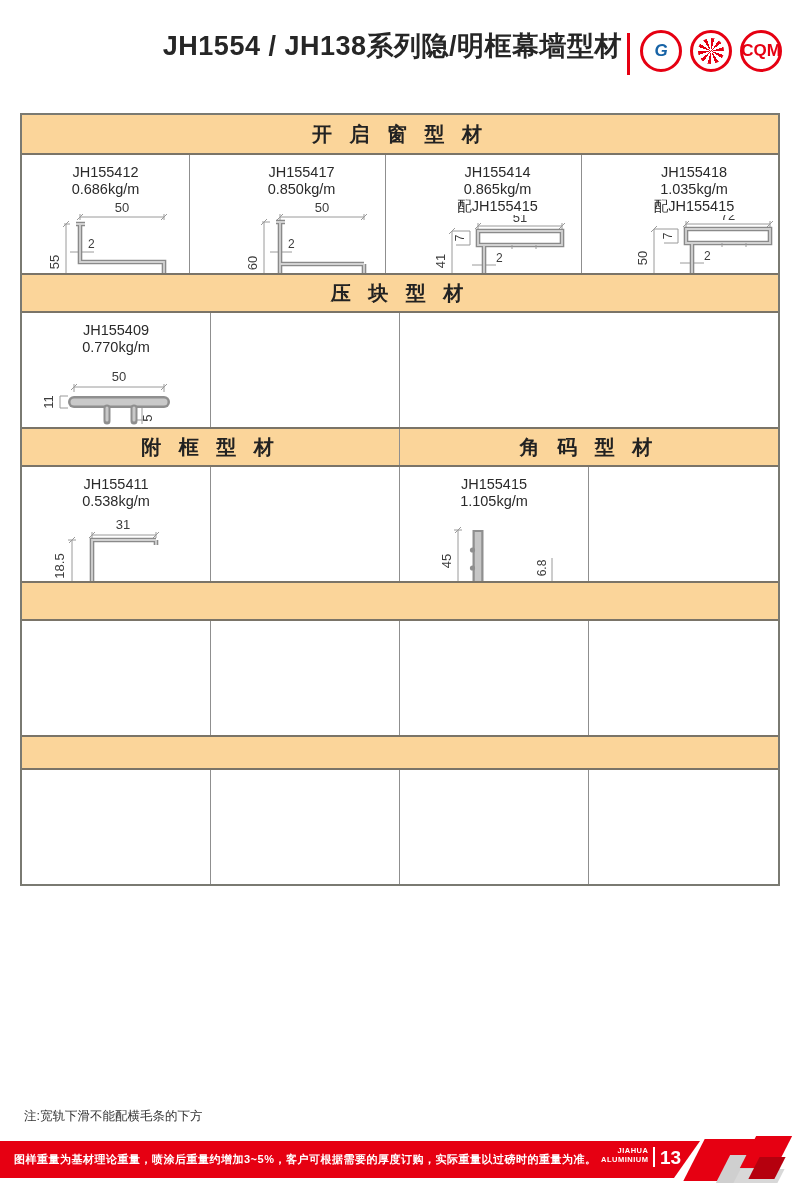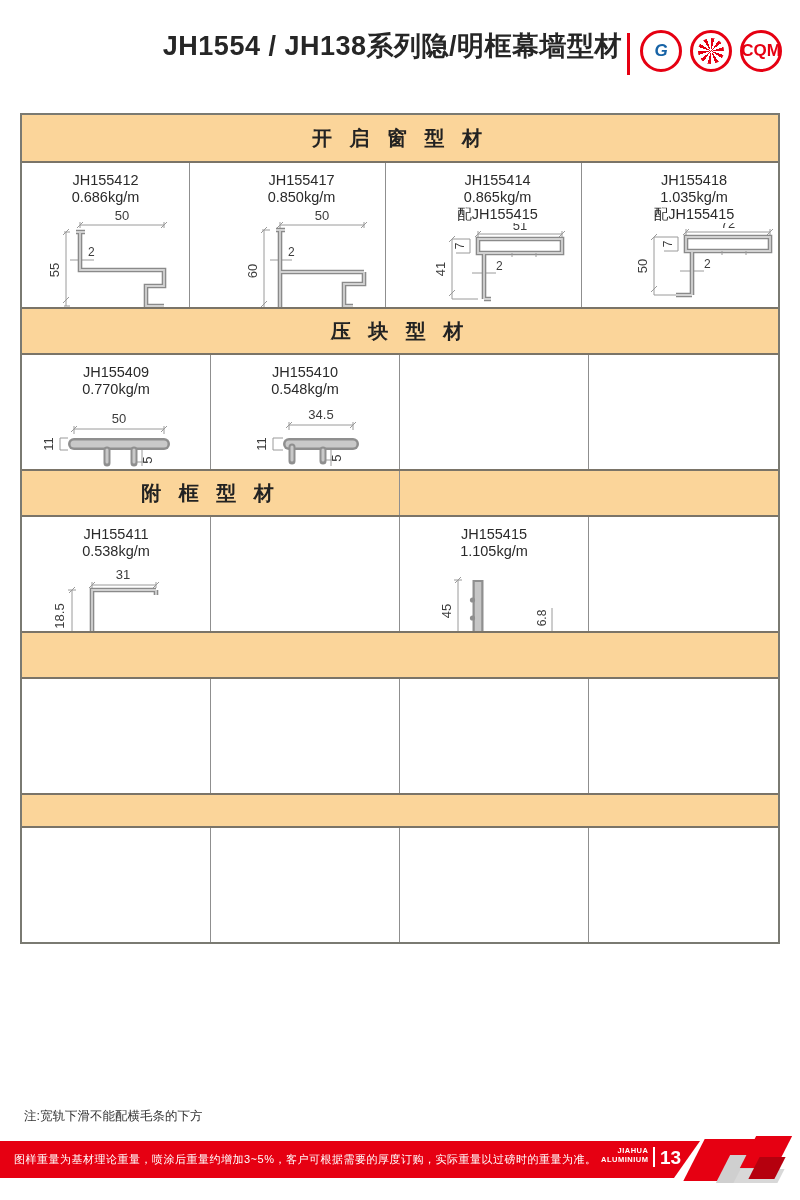--- a/index.html
+++ b/index.html
@@ -14,30 +14,30 @@
   .hdr-divider{position:absolute;left:627px;top:33px;width:3px;height:42px;background:#e60012;}
   .logo-row{position:absolute;left:640px;top:30px;display:flex;gap:8px;}
   .logo{width:42px;height:42px;border-radius:50%;border:3px solid #e60012;box-sizing:border-box;
         display:flex;align-items:center;justify-content:center;background:#fff;}
   .logo-g{font-size:17px;font-weight:bold;font-style:italic;color:#1763a6;}
   .logo-seal{width:26px;height:26px;border-radius:50%;
         background:repeating-conic-gradient(#e60012 0 16deg,#ffffff 16deg 36deg);}
   .logo-cqm{font-size:17px;font-weight:bold;color:#e60012;letter-spacing:0;}
   
   .ptable{position:absolute;left:20px;top:113px;width:760px;border:2px solid #7a7a72;box-sizing:border-box;background:#fff;}
-  .band{height:48px;background:#fbd59a;border-top:2px solid #7a7468;border-bottom:2px solid #7a7468;
+  .band{height:40px;background:#fbd59a;border-top:2px solid #7a7468;border-bottom:2px solid #7a7468;
         box-sizing:border-box;display:flex;align-items:center;justify-content:center;}
   .band.first{border-top:none;}
   .band.h35{height:35px;}
   .band-title{font-size:20px;font-weight:bold;color:#222;letter-spacing:6px;white-space:pre;}
   .band-split{display:grid;grid-template-columns:1fr 1fr;align-items:stretch;padding:0;}
   .band-split .half{display:flex;align-items:center;justify-content:center;}
   .band-split .half:first-child{border-right:1px solid #8f8f8f;}
   .prow{display:grid;grid-template-columns:repeat(4,1fr);box-sizing:border-box;}
-  .r163{height:144px;gap:28px;} .r162{height:114px;}
+  .r163{height:118px;gap:28px;} .r162{height:114px;}
   .cell{border-right:1px solid #8f8f8f;box-sizing:border-box;overflow:hidden;text-align:center;padding-top:9px;}
   .cell:last-child{border-right:none;}
   .pcode,.pweight,.pnote{font-size:14.5px;color:#2a2a2a;line-height:17px;}
   .cell svg{display:block;margin:0 auto;}
   
   .cl  {stroke:#8a8a8a;stroke-width:4.6;fill:none;stroke-linejoin:miter;stroke-linecap:butt;}
   .cl2 {stroke:#d2d2d2;stroke-width:1.8;fill:none;stroke-linejoin:miter;stroke-linecap:butt;}
   .bar-o{stroke:#8f8f8f;stroke-width:12;fill:none;stroke-linecap:round;}
   .bar-i{stroke:#c9c9c9;stroke-width:7;fill:none;stroke-linecap:round;}
   .leg-o{stroke:#8f8f8f;stroke-width:7;fill:none;stroke-linecap:round;}
@@ -45,21 +45,21 @@
   .ang-o{stroke:#8f8f8f;stroke-width:11;fill:none;stroke-linejoin:miter;}
   .ang-i{stroke:#c6c6c6;stroke-width:6.5;fill:none;stroke-linejoin:miter;}
   .dim{stroke:#9a9a9a;stroke-width:1;fill:none;}
   .dt{font-size:13px;fill:#3c3c3c;font-family:"Liberation Sans",sans-serif;}
   .dts{font-size:12px;fill:#3c3c3c;font-family:"Liberation Sans",sans-serif;}
   
   .note{position:absolute;left:24px;top:1108px;font-size:12.5px;color:#333;}
   .footband{position:absolute;left:0;top:1141px;width:700px;height:37px;background:#e60012;
             clip-path:polygon(0 0,100% 0,calc(100% - 26px) 100%,0 100%);
             display:flex;align-items:center;}
-  .foottext{color:#fff;font-size:11px;font-weight:normal;letter-spacing:0.5px;padding-left:14px;white-space:nowrap;}
+  .foottext{color:#fff;font-size:11px;font-weight:bold;letter-spacing:0.5px;padding-left:14px;white-space:nowrap;}
   .brand{position:absolute;left:601px;top:1147px;display:flex;align-items:flex-start;gap:5px;color:#fff;}
   .brand-names{text-align:right;font-size:7.5px;font-weight:bold;line-height:1.15;letter-spacing:0.5px;}
   .brand-bar{width:1.5px;height:20px;background:#fff;}
   .brand-page{font-size:19px;font-weight:bold;}
   .shape{position:absolute;transform:skewX(-27deg);}
   .s1{left:694px;top:1139px;width:54px;height:42px;background:#e60012;}
   .s2{left:748px;top:1136px;width:36px;height:32px;background:#e60012;}
   .s3{left:723px;top:1155px;width:44px;height:28px;background:#cfcfcf;}
   .s4{left:754px;top:1157px;width:26px;height:22px;background:#b5000e;}
   .s5{left:737px;top:1169px;width:44px;height:14px;background:#d8d8d8;}
@@ -170,43 +170,30 @@
         <path class="dim" d="M120,52 v16 M112,64 h14"></path>
         <path class="bar-o" d="M52,46 h90"></path>
         <path class="bar-i" d="M52,46 h90"></path>
         <path class="leg-o" d="M85,52 v13 M112,52 v13"></path>
         <path class="leg-i" d="M85,52 v12 M112,52 v12"></path>
         <text class="dt" x="97" y="25" text-anchor="middle">50</text>
         <text class="dt" transform="rotate(-90 31,46)" x="31" y="46" text-anchor="middle">11</text>
         <text class="dt" transform="rotate(-90 130,62)" x="130" y="62" text-anchor="middle">5</text>
       </svg>
     </div>
-    <div class="cell">
-      <div class="pcode">JH155410</div>
-      <div class="pweight">0.548kg/m</div>
-      <svg width="190" height="112" viewBox="0 0 190 112">
-        <path class="dim" d="M78,24 v8 M142,24 v8 M78,27 h64 M75,30 l6,-6 M139,30 l6,-6"></path>
-        <path class="dim" d="M62,40 h10 M62,52 h10 M62,40 v12"></path>
-        <path class="dim" d="M120,52 v16 M112,62 h14"></path>
-        <path class="bar-o" d="M78,46 h64"></path>
-        <path class="bar-i" d="M78,46 h64"></path>
-        <path class="leg-o" d="M81,49 v14 M112,52 v11"></path>
-        <path class="leg-i" d="M81,49 v13 M112,52 v10"></path>
-        <text class="dt" x="110" y="21" text-anchor="middle">34.5</text>
-        <text class="dt" transform="rotate(-90 55,46)" x="55" y="46" text-anchor="middle">11</text>
-        <text class="dt" transform="rotate(-90 130,60)" x="130" y="60" text-anchor="middle">5</text>
-      </svg>
-    </div>
     <div class="cell"></div>
     <div class="cell"></div>
   </div>
 
   <div class="band band-split">
     <div class="half">
       <span class="band-title">附 框 型 材</span>
+    </div>
+    <div class="half">
+      <span class="band-title">角 码 型 材</span>
     </div>
   </div>
 
   <div class="prow r162">
     <div class="cell">
       <div class="pcode">JH155411</div>
       <div class="pweight">0.538kg/m</div>
       <svg width="190" height="112" viewBox="0 0 190 112">
         <path class="dim" d="M70,22 v6 M134,22 v6 M70,25 h64 M67,28 l6,-6 M131,28 l6,-6"></path>
         <path class="dim" d="M54,30 h-8 M54,82 h-8 M50,30 v52 M47,33 l6,-6 M47,79 l6,-6"></path>

